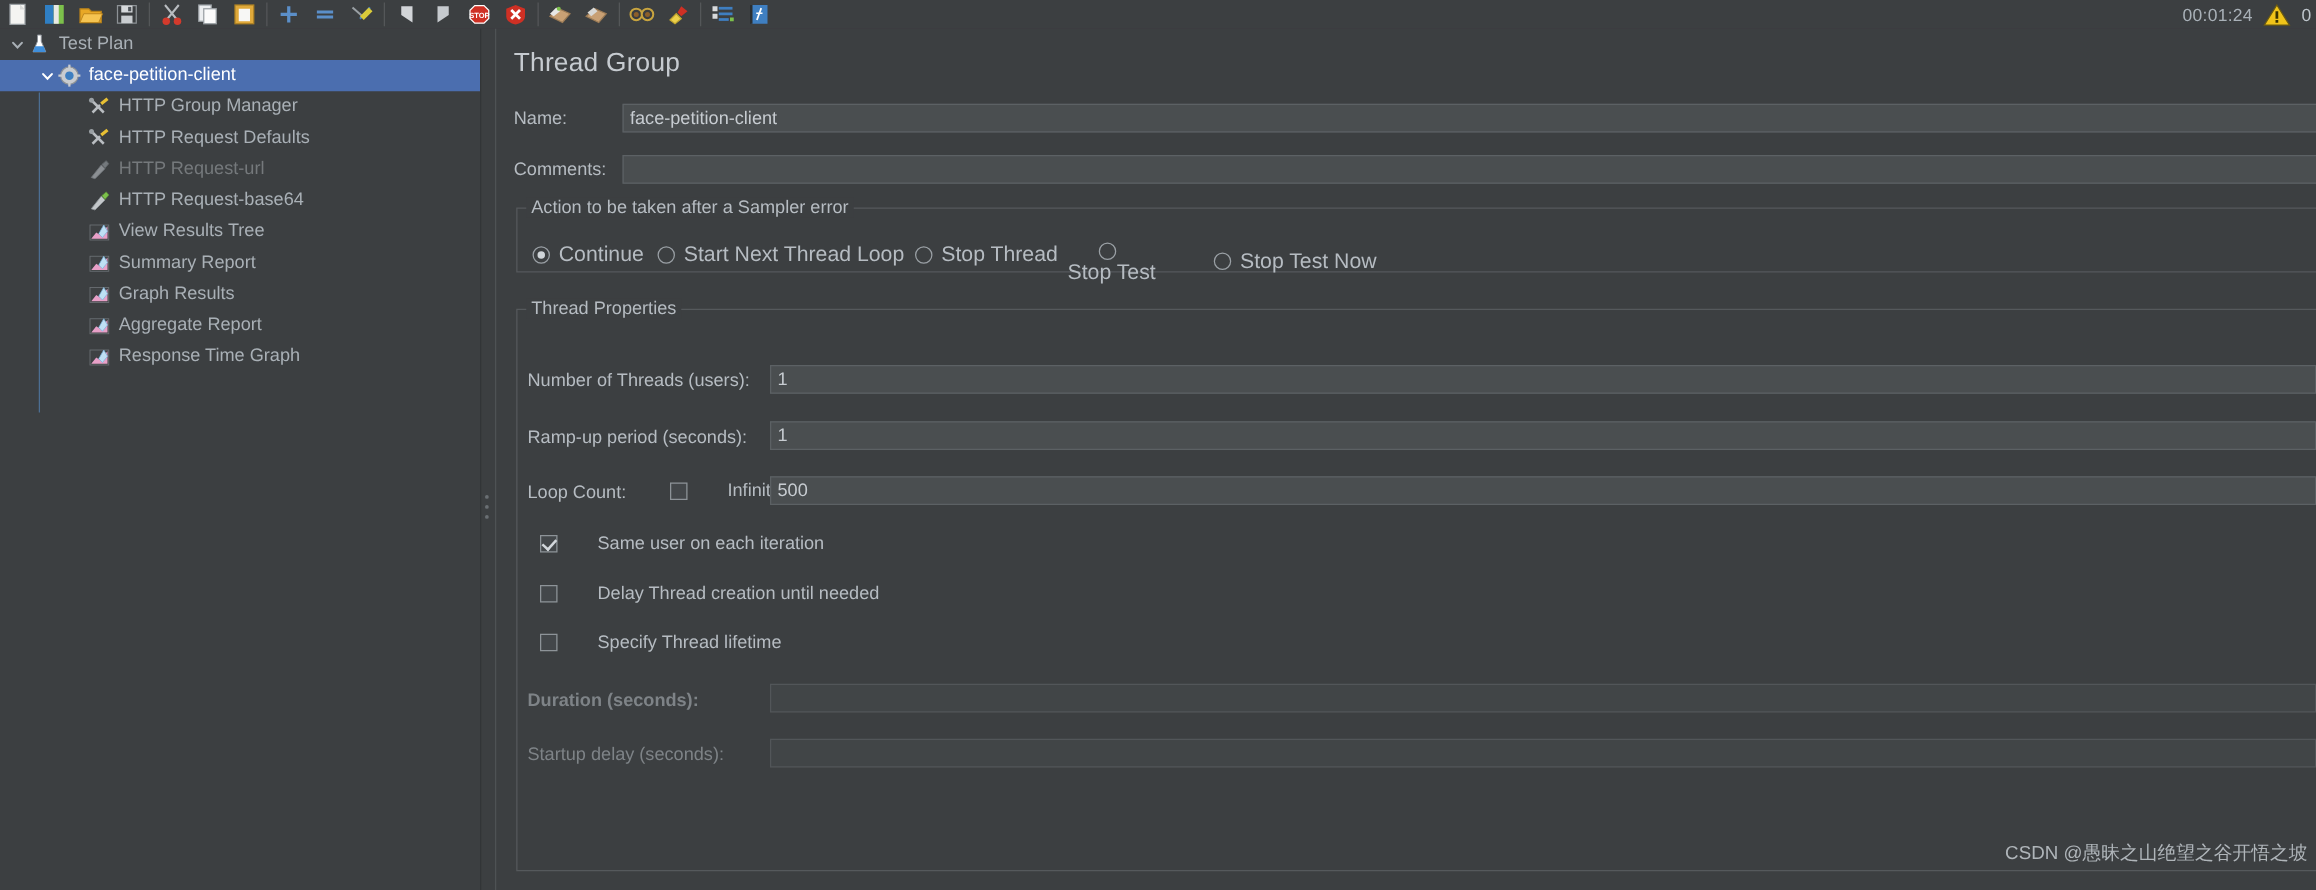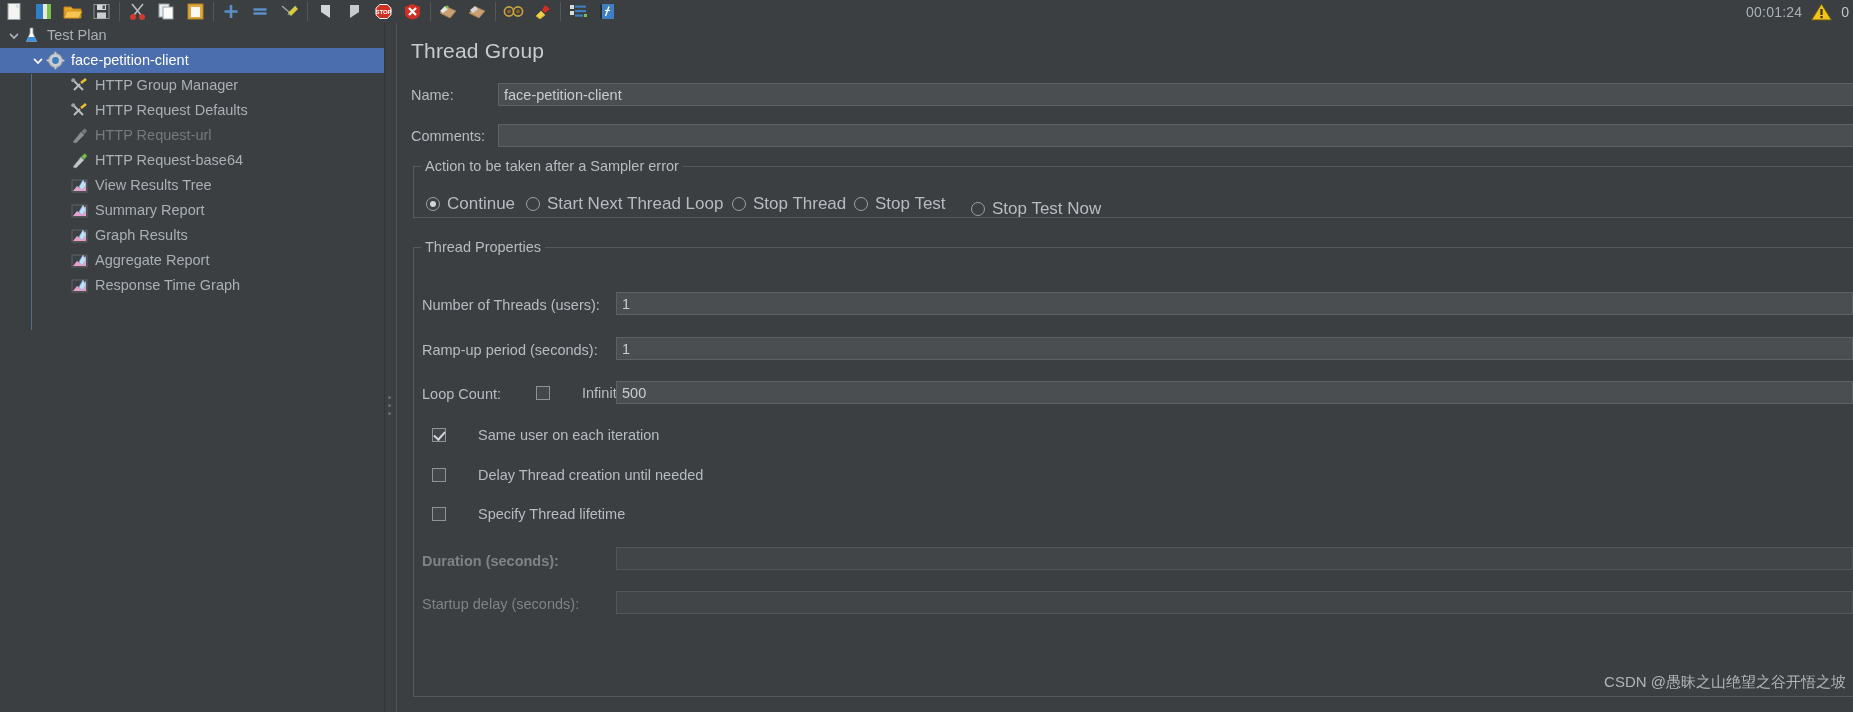--- a/index.html
+++ b/index.html
@@ -495,21 +495,21 @@
             <span class="radio-label">Continue</span>
           </div>
           <div class="radio-item" style="left: 112px; top: 27px;">
             <span class="radio"></span>
             <span class="radio-label">Start Next Thread Loop</span>
           </div>
           <div class="radio-item" style="left: 318px; top: 27px;">
             <span class="radio"></span>
             <span class="radio-label">Stop Thread</span>
           </div>
-          <div class="radio-item" style="left: 440px; top: 27px;">
+          <div class="radio-item" style="left: 440px; top: 27px; flex-direction: column;">
             <span class="radio"></span>
             <span class="radio-label">Stop Test</span>
           </div>
           <div class="radio-item" style="left: 557px; top: 32px; text-align: right;">
             <span class="radio"></span>
             <span class="radio-label">Stop Test Now</span>
           </div>
         </div>
     </div>
 

